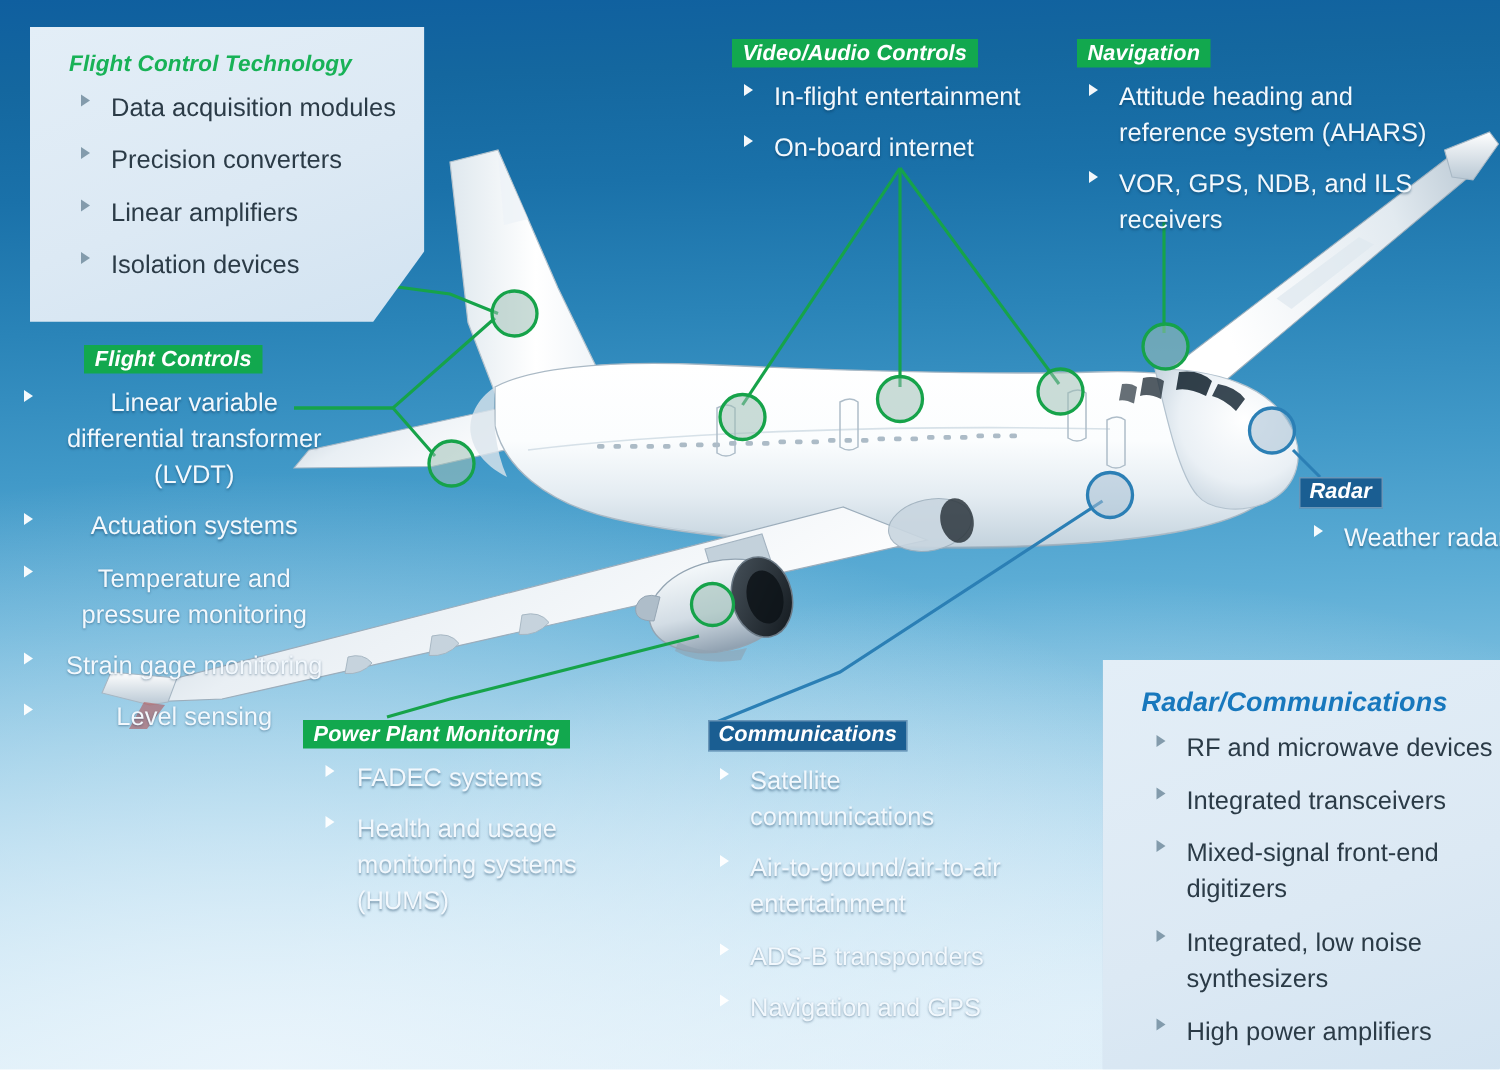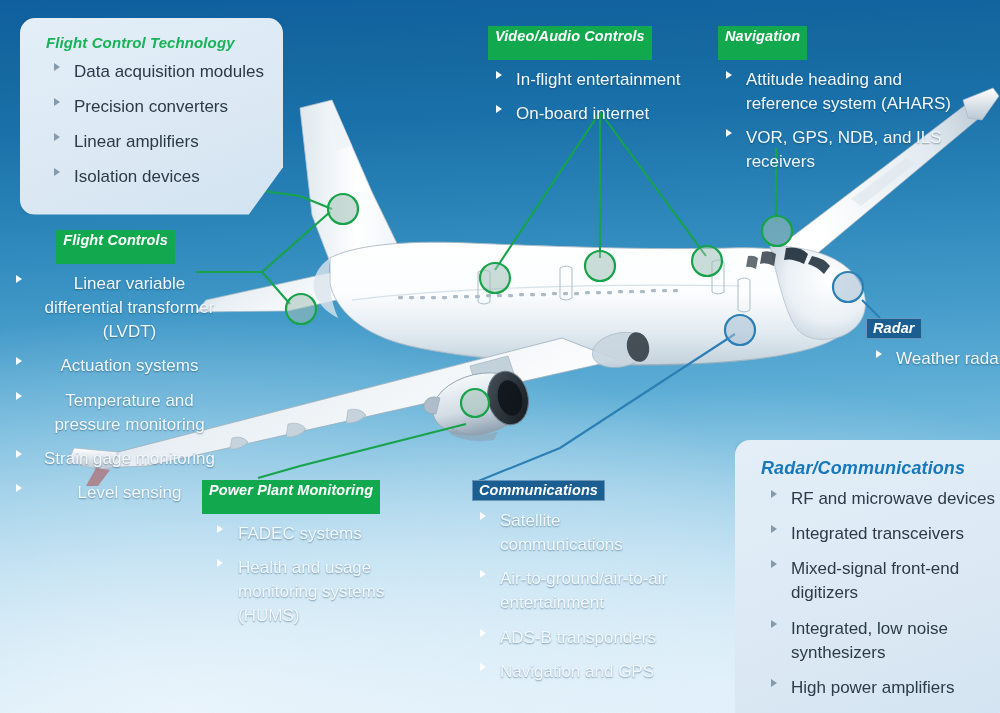--- a/index.html
+++ b/index.html
@@ -15,26 +15,26 @@
         #bcdff0 88%, #cfe8f4 95%, #d9edf7 100%);
   }
 
   
   #plane{position:absolute;left:0;top:0;width:1000px;height:713px;pointer-events:none;}
 
   
   #leads{position:absolute;left:0;top:0;width:1000px;height:713px;pointer-events:none;}
 
   
-  .grp{position:absolute;border-radius:15px;}
+  .grp{position:absolute;}
   .hdr{
     display:inline-block;font-style:italic;font-weight:bold;
     font-size:14.5px;letter-spacing:.1px;white-space:nowrap;
   }
-  .hdr.green{background:#12a84e;color:#fff;padding:2px 7px 16px 7px;}
+  .hdr.green{background:#12a84e;color:#fff;padding:2px 7px 1px 7px;}
   .hdr.navy{background:#1a5e92;color:#fff;padding:2px 7px 3px 7px;
             box-shadow:0 0 0 1px rgba(255,255,255,.35) inset;}
   .hdr.plaingreen{color:#18b257;padding:0;background:none;font-size:15px;}
   .hdr.plainblue{color:#1878bd;padding:0;background:none;font-size:18px;}
 
   ul.items{list-style:none;margin:8px 0 0 0;padding:0;}
   ul.items li{
     position:relative;padding-left:28px;margin-bottom:10px;
     font-size:17px;line-height:1.42;
   }

